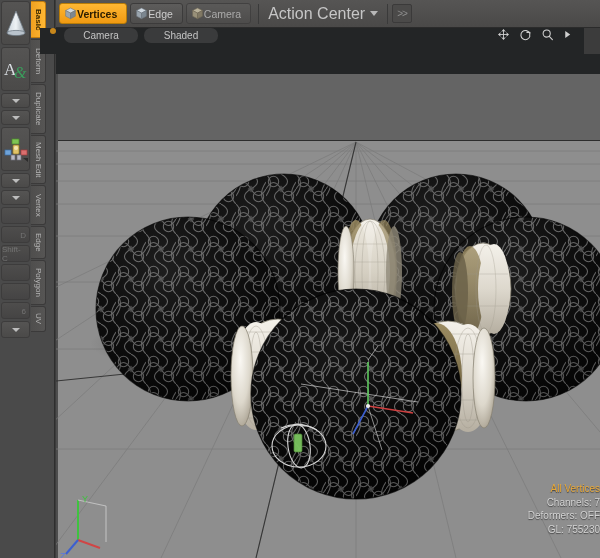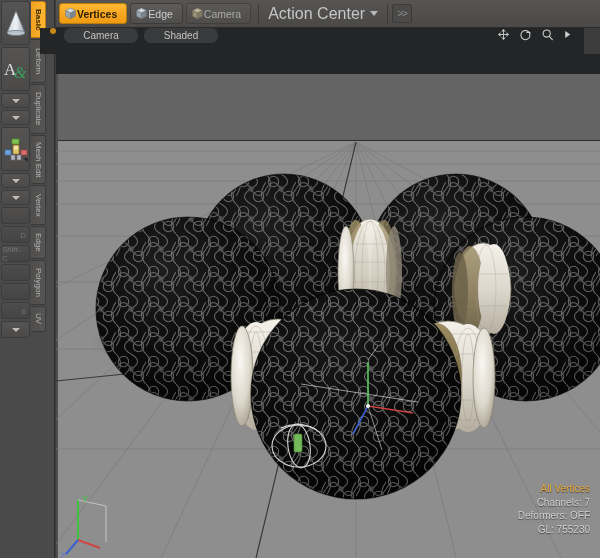--- a/index.html
+++ b/index.html
@@ -118,21 +118,21 @@
     overflow:hidden; background:#6a6a6a;
   }
   #vp-top-band { position:absolute; left:0; top:0; width:100%; height:20px; background:#232526; }
   #vp-sky { position:absolute; left:0; top:20px; width:100%; height:67px; background:#646464; }
   #vp-horizon { position:absolute; left:0; top:86px; width:100%; height:1px; background:#2c2c2c; }
   #vp-floor { position:absolute; left:0; top:87px; width:100%; bottom:0; background:#8e8e8e; }
   #vp-left-edge { position:absolute; left:0; top:20px; bottom:0; width:2px; background:#4d4d4d; }
 
   
   #status {
-    position:absolute; right:10px; bottom:22px;
+    position:absolute; right:0; bottom:22px;
     text-align:right; line-height:13.5px;
     font-size:10px; color:#d2d2d2;
     text-shadow:0 1px 1px rgba(0,0,0,.55);
   }
   #status .hdr { color:#e8a838; }
   #watermark {
     position:absolute; right:6px; bottom:2px;
     font-size:23px; font-weight:bold; color:#ffffff;
     font-family:"Liberation Sans", sans-serif;
     letter-spacing:-.5px;

